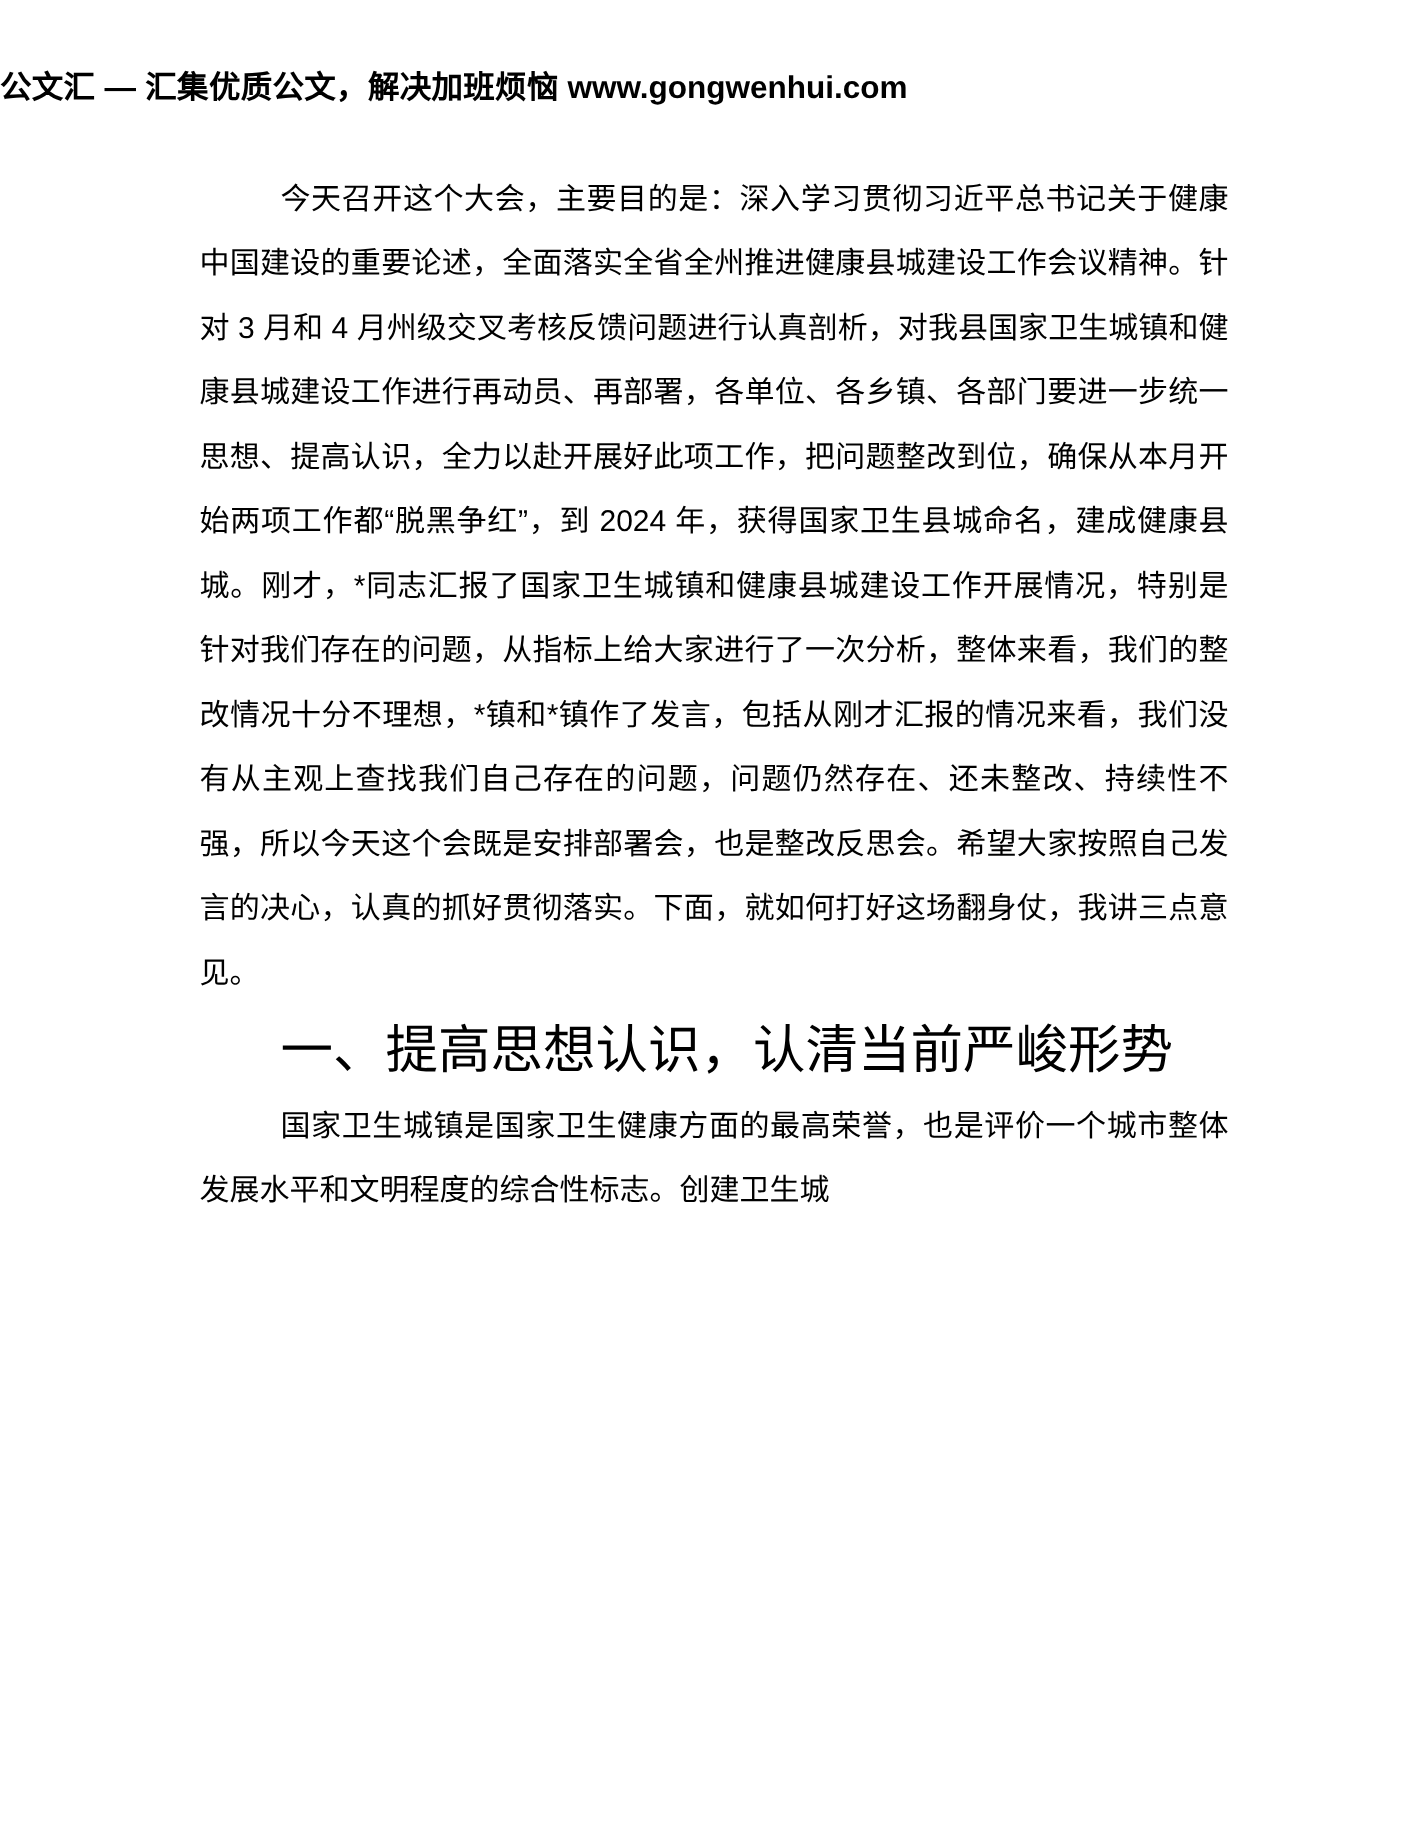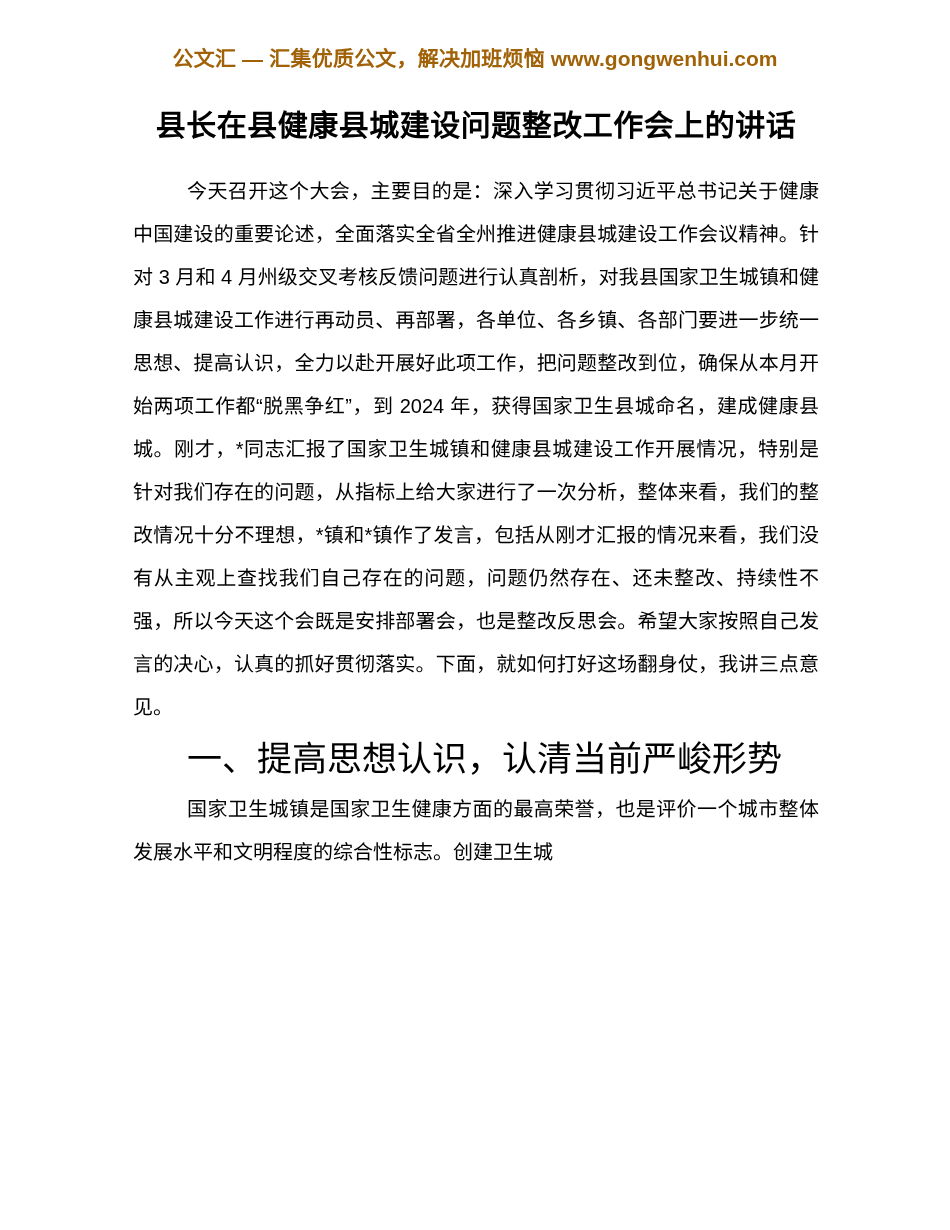--- a/index.html
+++ b/index.html
@@ -25,22 +25,22 @@
     background: #ffffff;
     overflow: hidden;
   }
 
   
   .watermark {
     position: absolute;
     top: 48px;
     left: 0;
     width: 950px;
-    text-align: center;
-    color: #a16207;
+    text-align: left;
+    color: #000000;
     font-size: 21px;
     font-weight: 600;
     letter-spacing: 0.2px;
     white-space: nowrap;
     line-height: 1;
   }
   .watermark .wm-url {
     font-size: 21px;
     letter-spacing: 0;
   }
@@ -101,21 +101,20 @@
 <body>
 
 <div class="page">
 
   <div class="watermark">
     <span>公文汇 — 汇集优质公文，解决加班烦恼</span><span class="wm-url"> www.gongwenhui.com</span>
   </div>
 
   <div class="doc">
 
-    <h1 class="doc-title">县长在县健康县城建设问题整改工作会上的讲话</h1>
 
 
     <div class="spacer-sm"></div>
 
     <p class="para">今天召开这个大会，主要目的是：深入学习贯彻习近平总书记关于健康中国建设的重要论述，全面落实全省全州推进健康县城建设工作会议精神。针对 3 月和 4 月州级交叉考核反馈问题进行认真剖析，对我县国家卫生城镇和健康县城建设工作进行再动员、再部署，各单位、各乡镇、各部门要进一步统一思想、提高认识，全力以赴开展好此项工作，把问题整改到位，确保从本月开始两项工作都“脱黑争红”，到 2024 年，获得国家卫生县城命名，建成健康县城。刚才，*同志汇报了国家卫生城镇和健康县城建设工作开展情况，特别是针对我们存在的问题，从指标上给大家进行了一次分析，整体来看，我们的整改情况十分不理想，*镇和*镇作了发言，包括从刚才汇报的情况来看，我们没有从主观上查找我们自己存在的问题，问题仍然存在、还未整改、持续性不强，所以今天这个会既是安排部署会，也是整改反思会。希望大家按照自己发言的决心，认真的抓好贯彻落实。下面，就如何打好这场翻身仗，我讲三点意见。</p>
 
     <div class="spacer-sm"></div>
 
     <p class="heading">一、提高思想认识，认清当前严峻形势</p>
 

